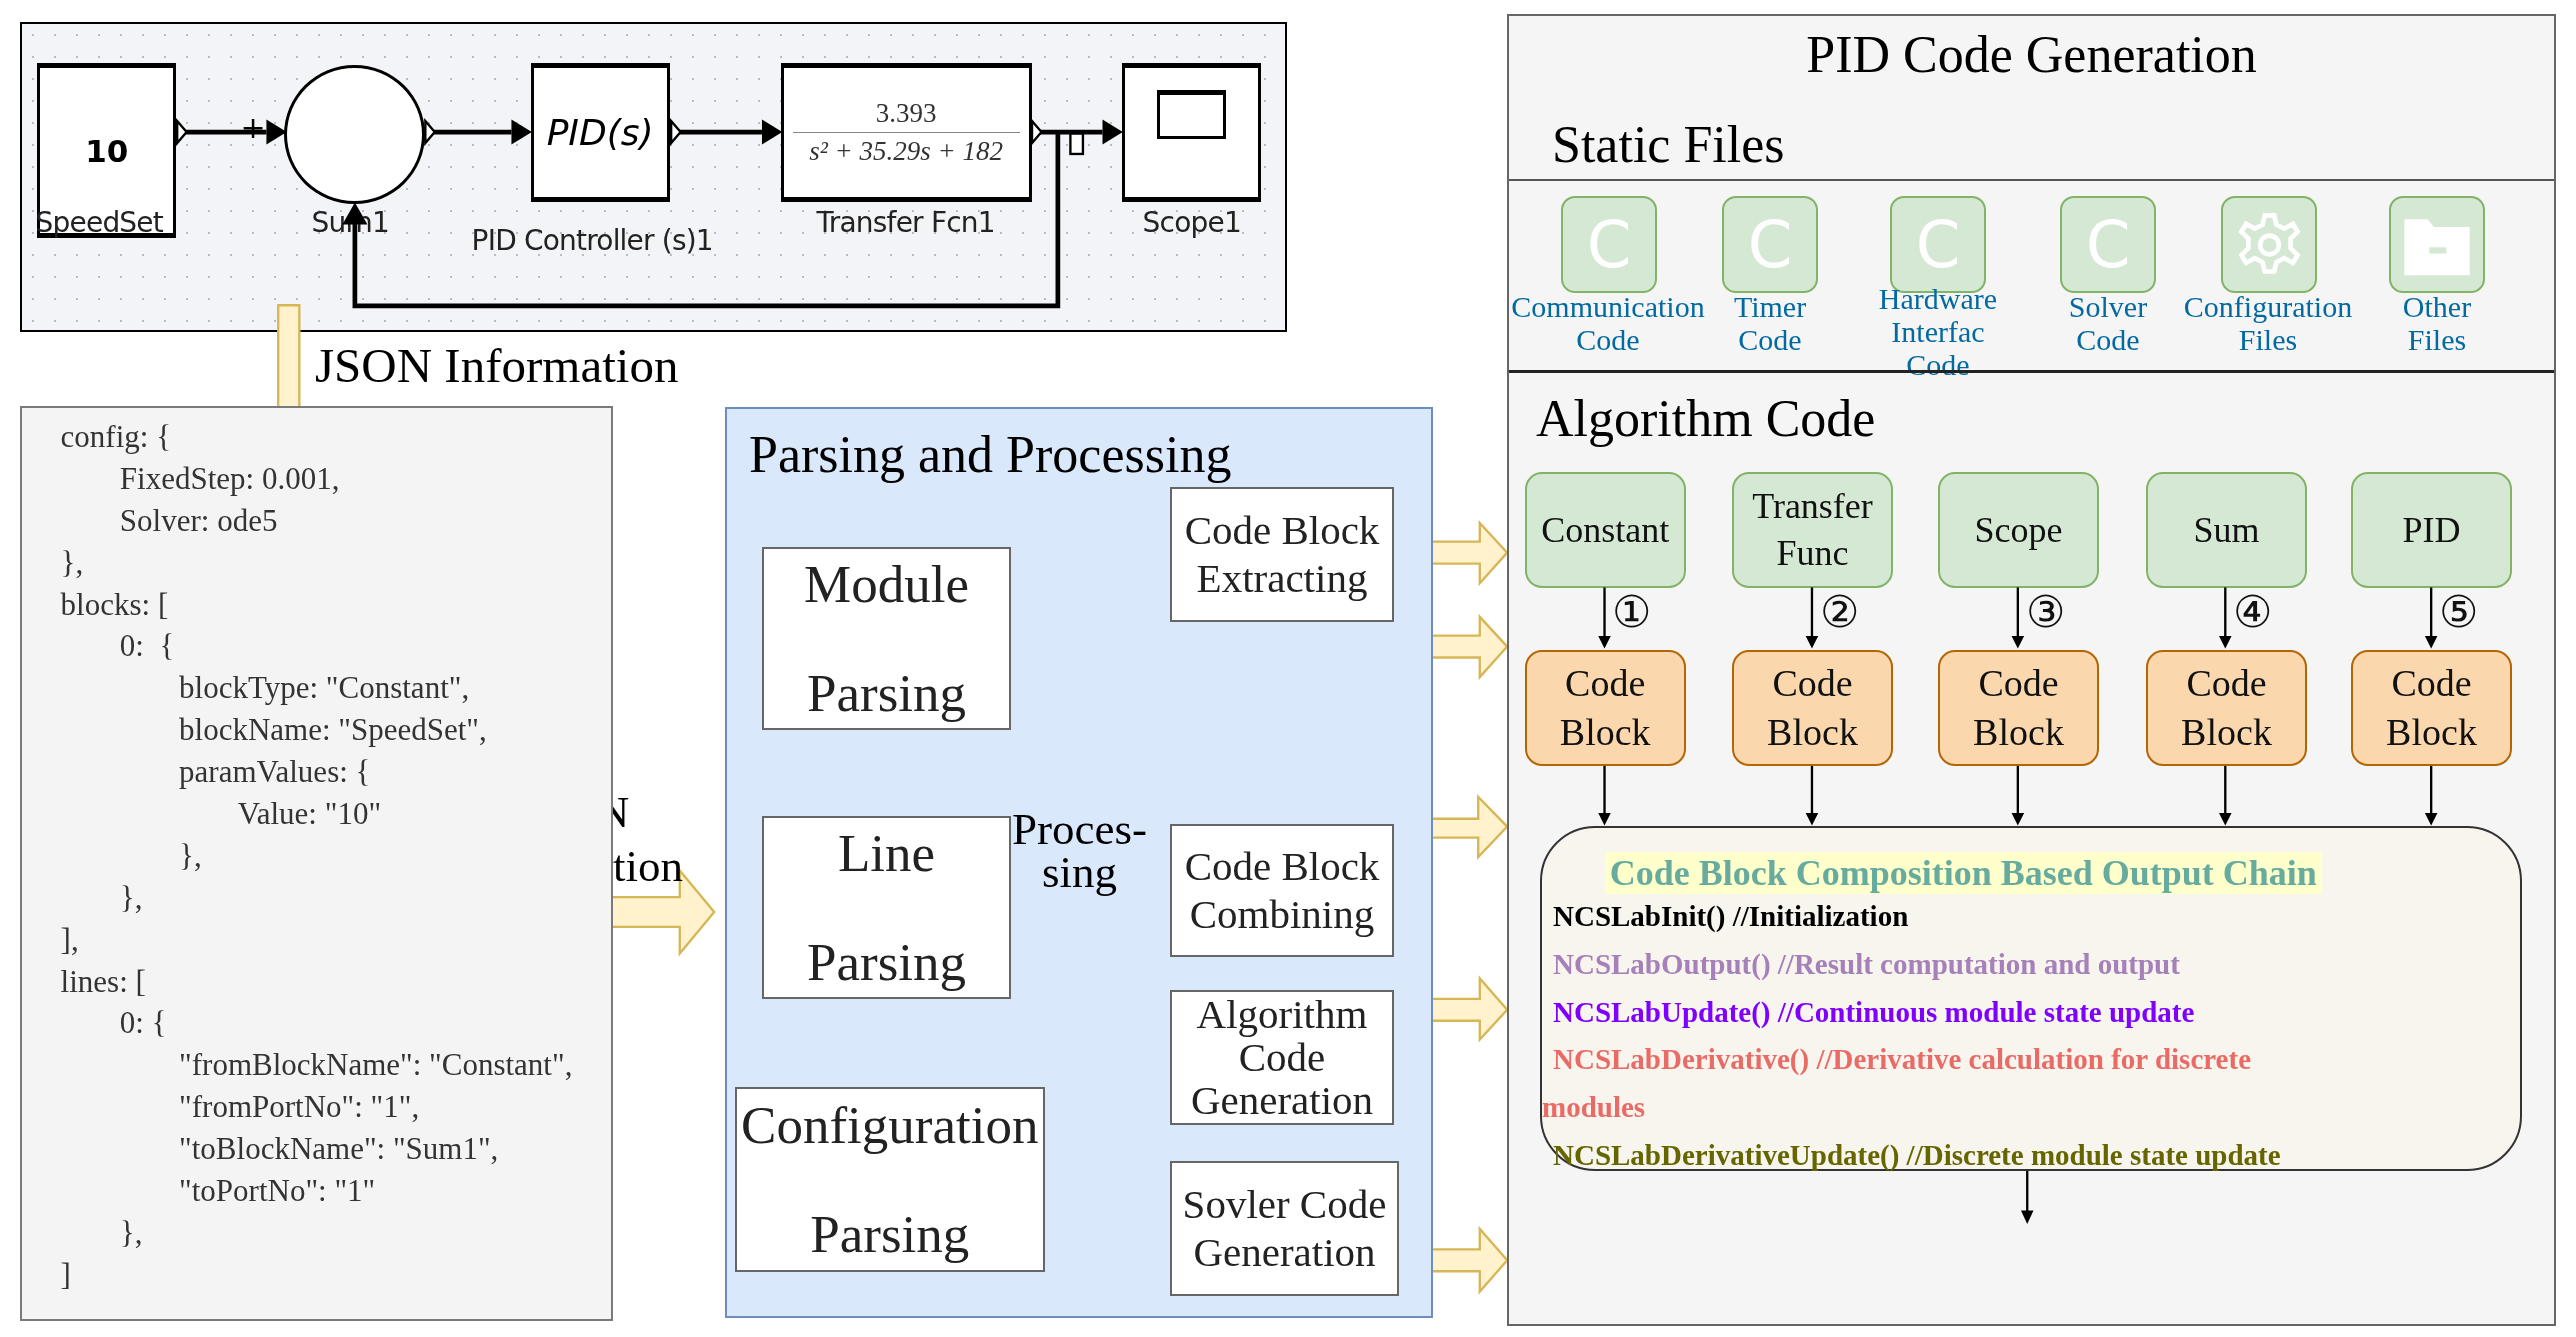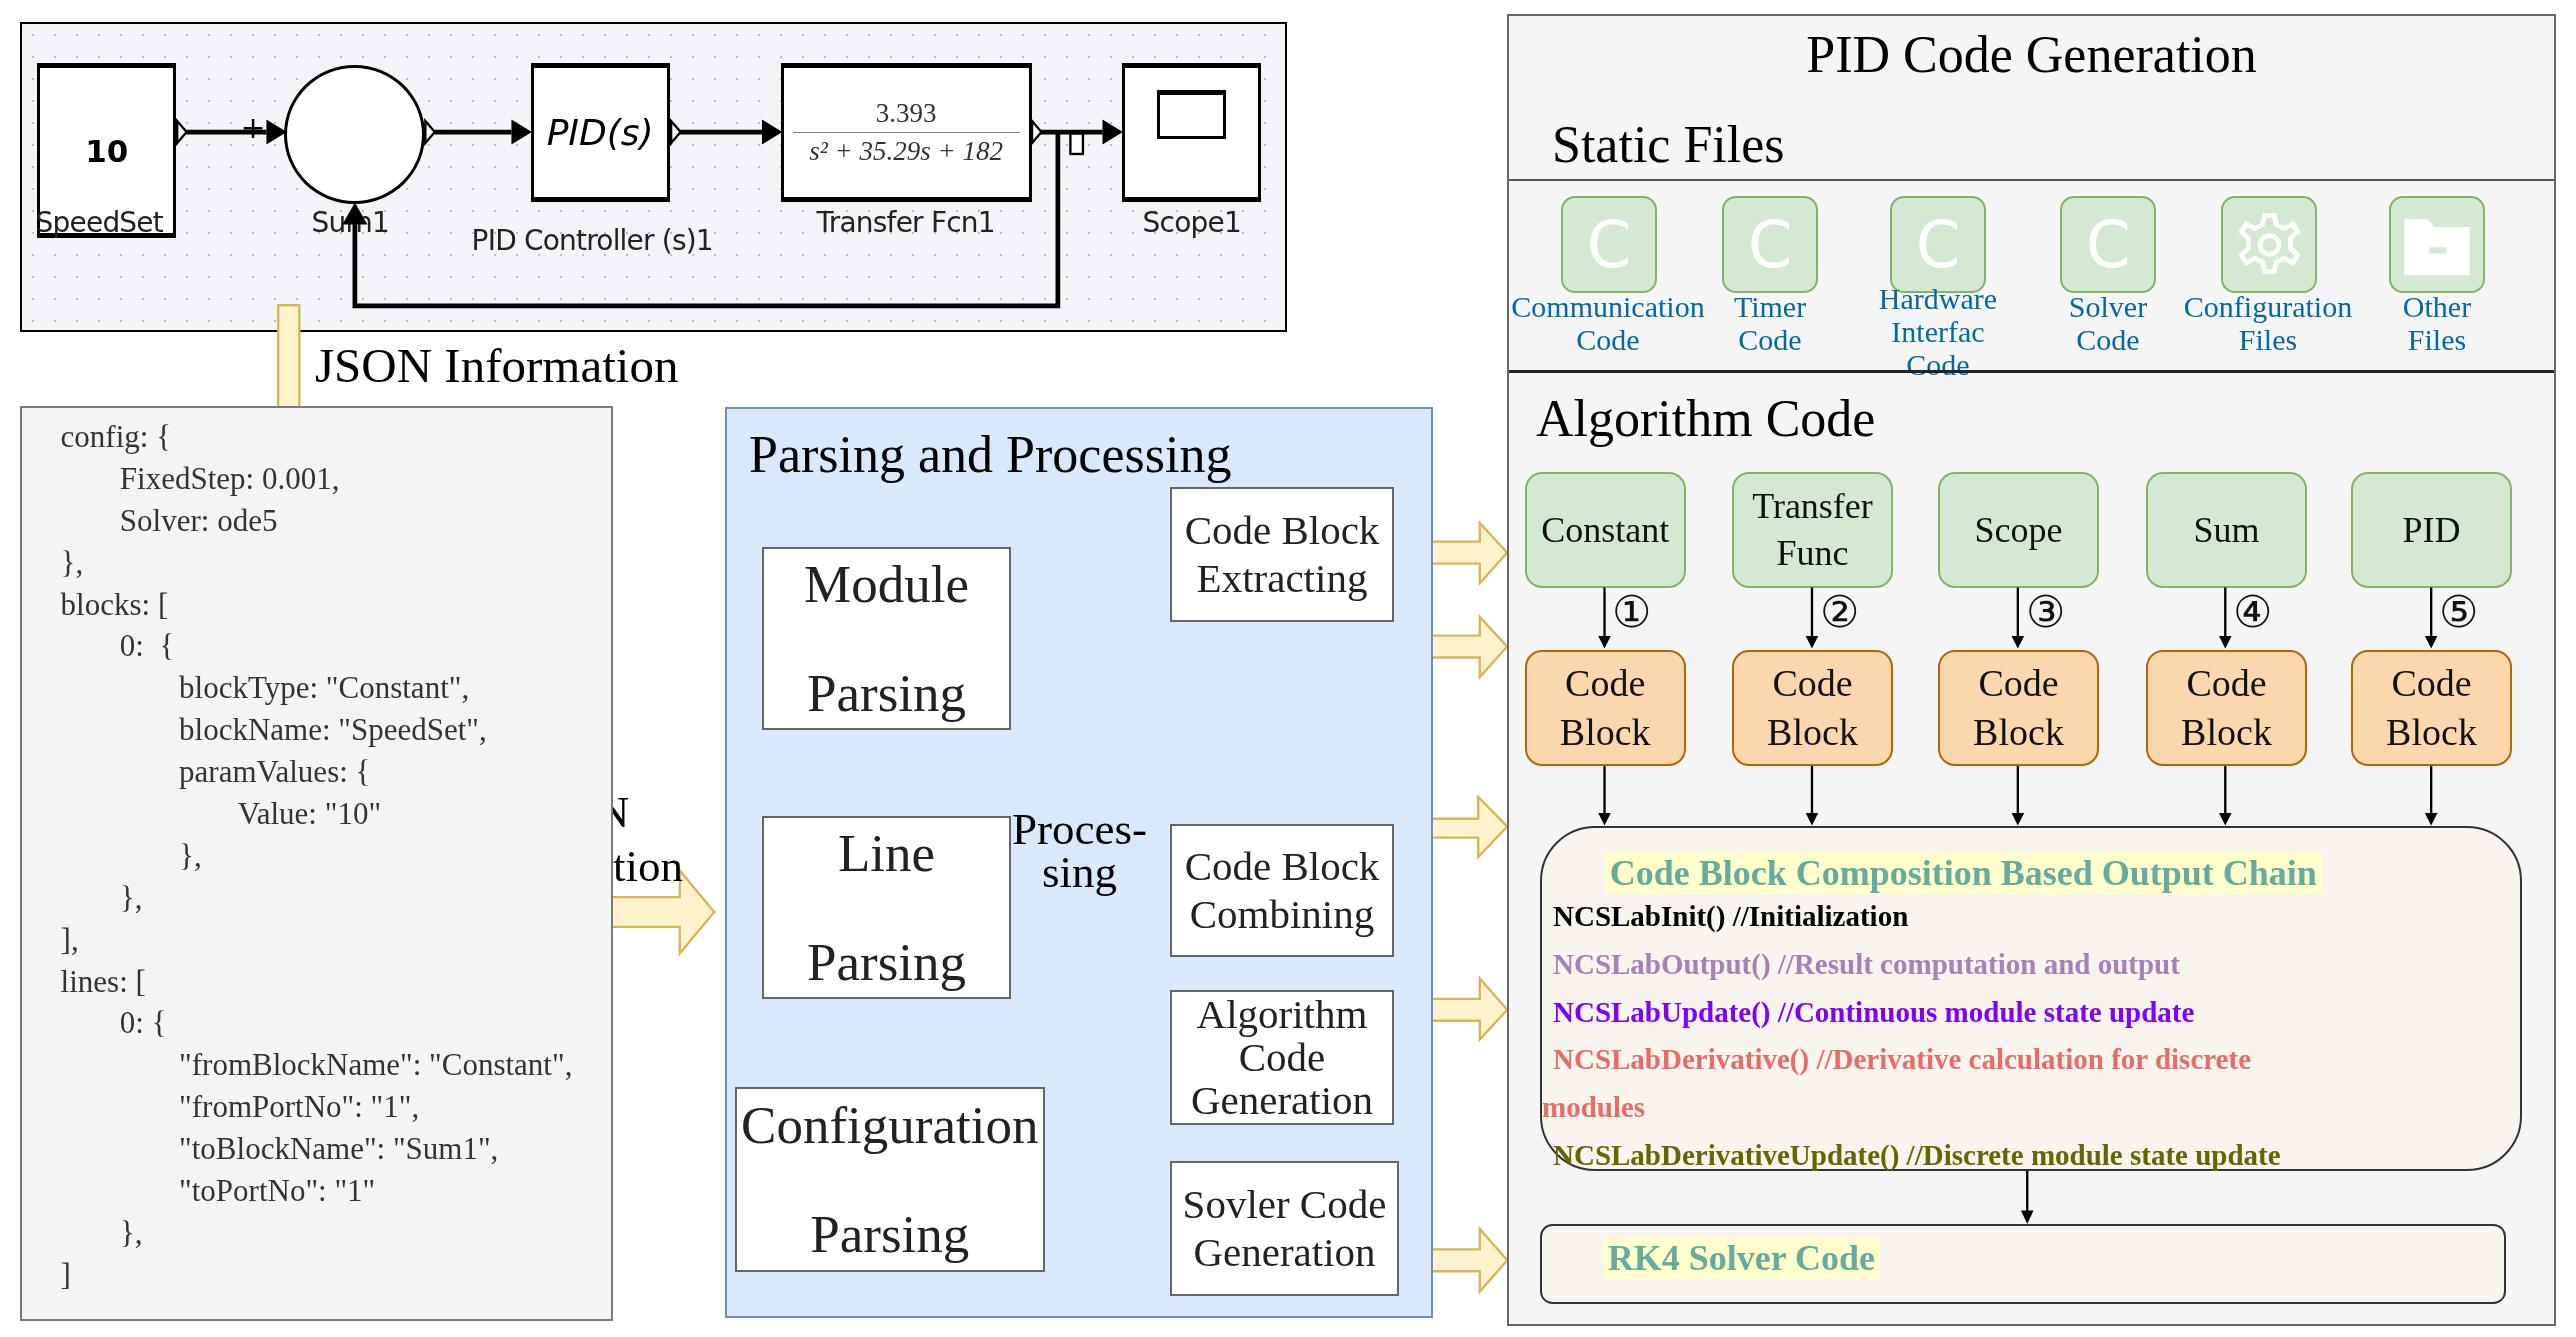--- a/index.html
+++ b/index.html
@@ -337,17 +337,14 @@
     <div id="chain-lines">
         <div class="chain-line" style="color: rgb(0, 0, 0); top: 72px;">NCSLabInit()  //Initialization</div>
         <div class="chain-line" style="color: rgb(166, 128, 184); top: 120px;">NCSLabOutput() //Result computation and output</div>
         <div class="chain-line" style="color: rgb(127, 0, 255); top: 168px;">NCSLabUpdate() //Continuous module state update</div>
         <div class="chain-line" style="color: rgb(234, 107, 102); top: 215px;">NCSLabDerivative() //Derivative calculation for discrete</div>
         <div class="chain-line" style="color: rgb(234, 107, 102); top: 263px; left: 0px;">modules</div>
         <div class="chain-line" style="color: rgb(102, 102, 0); top: 311px;">NCSLabDerivativeUpdate() //Discrete module state update</div>
       </div>
   </div>
 
-  <div id="rk4-box" class="abs">
-    <div class="rk4-title">RK4 Solver Code</div>
-  </div>
 </div>
 
 
 </body></html>

